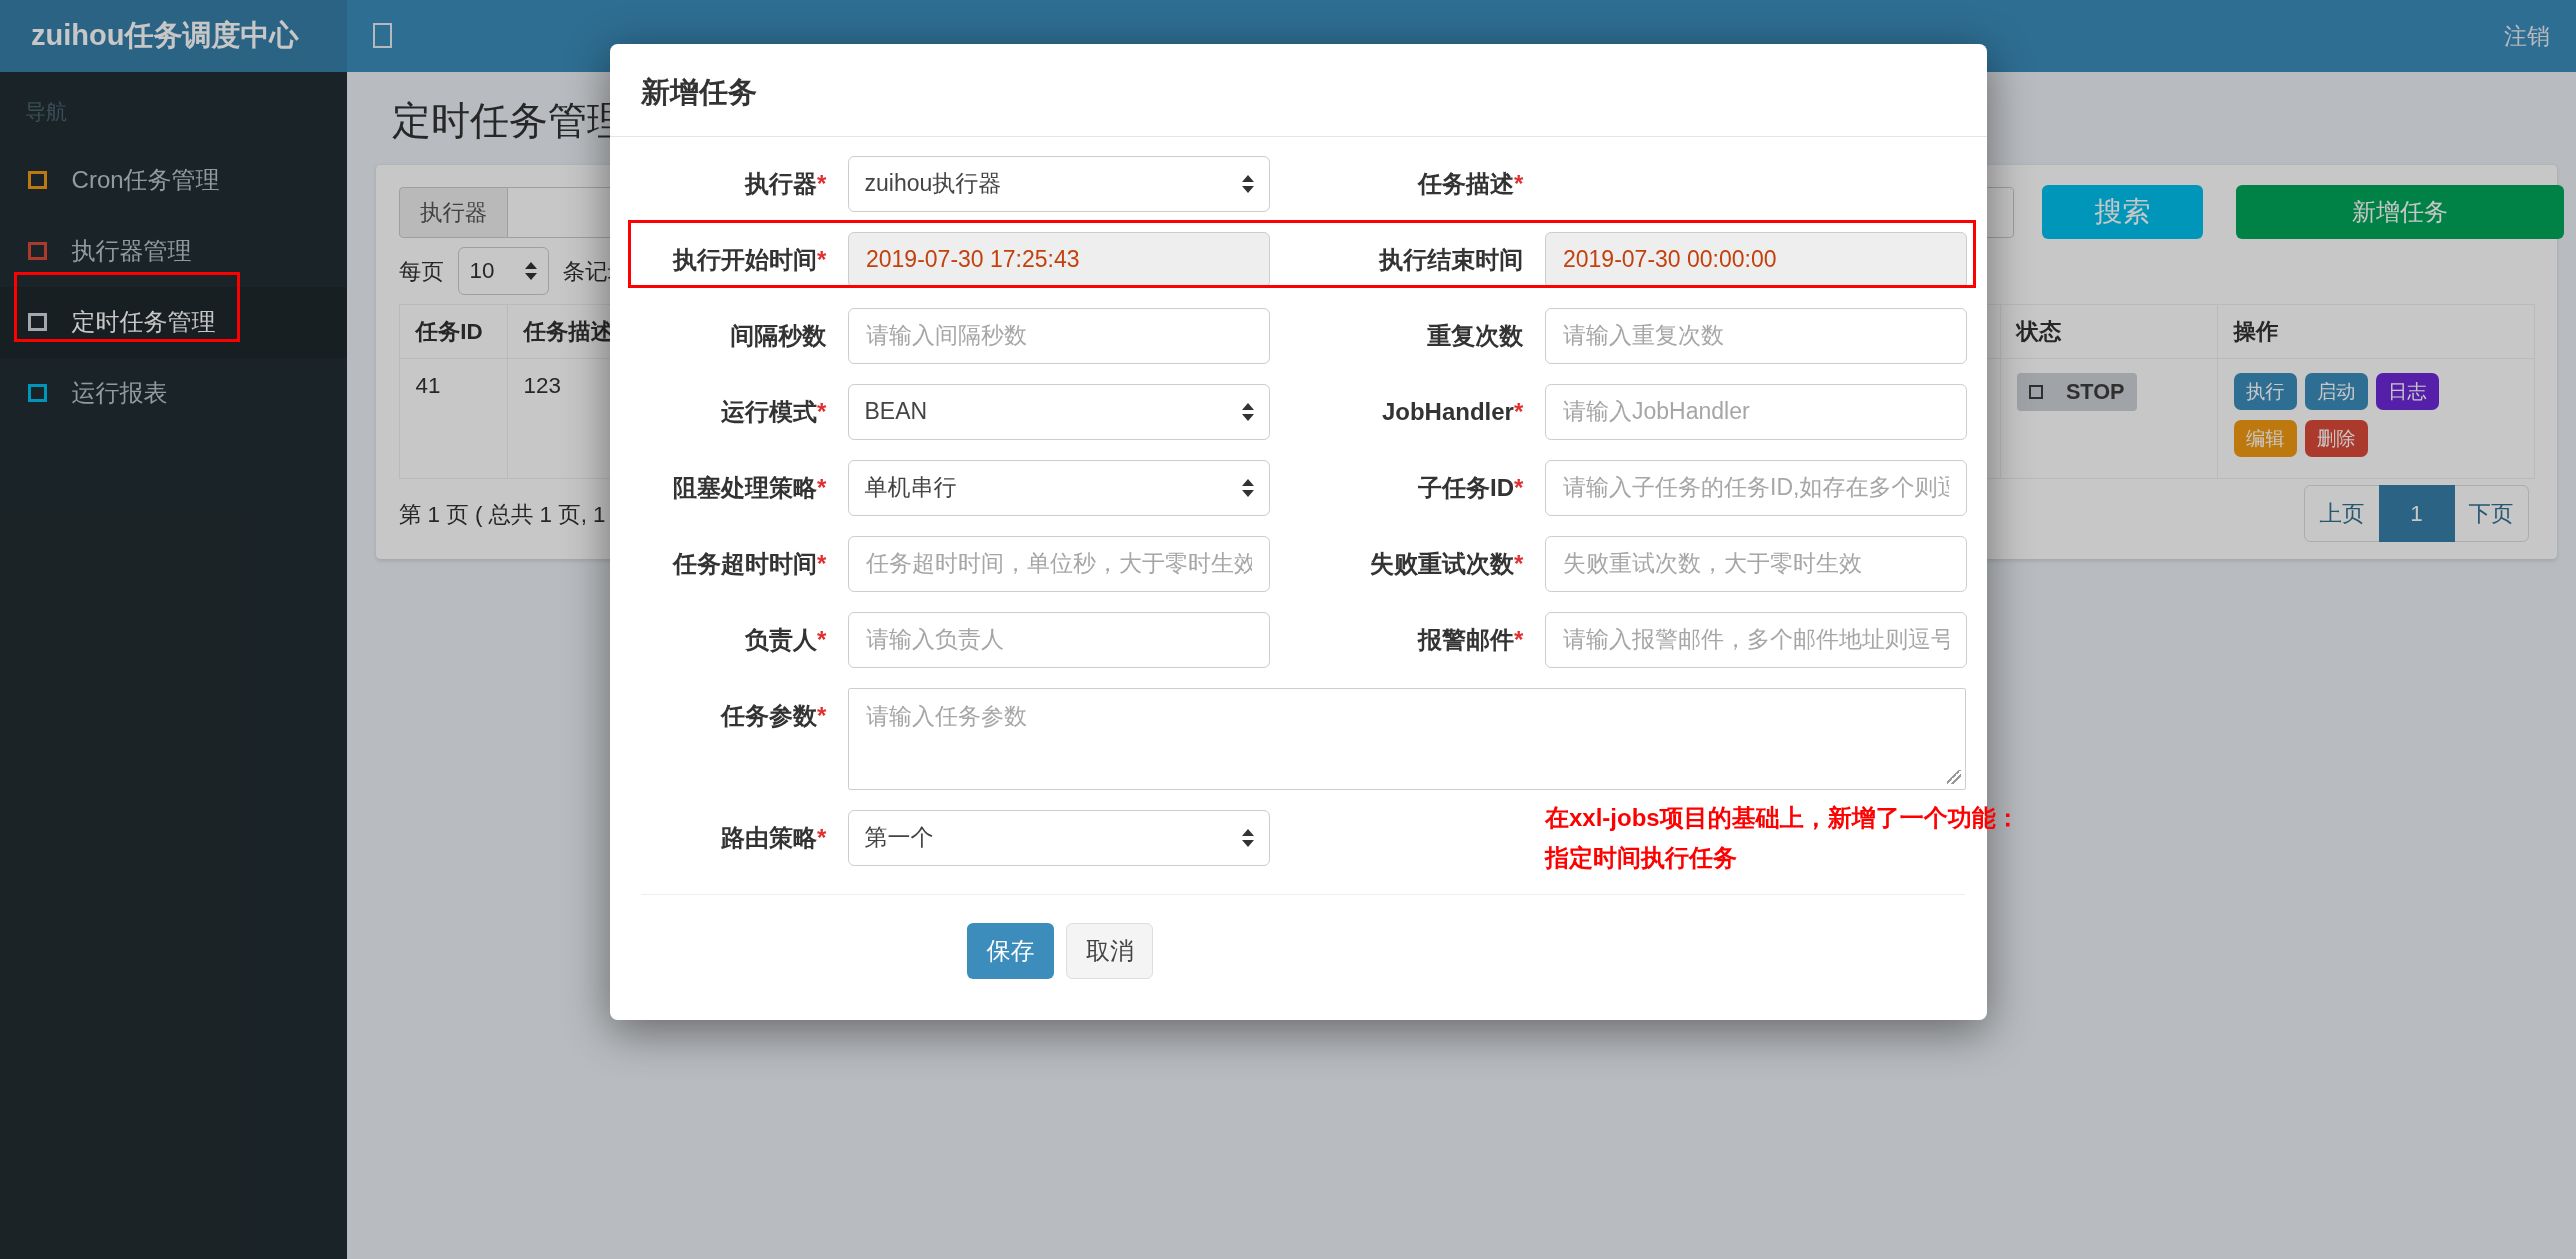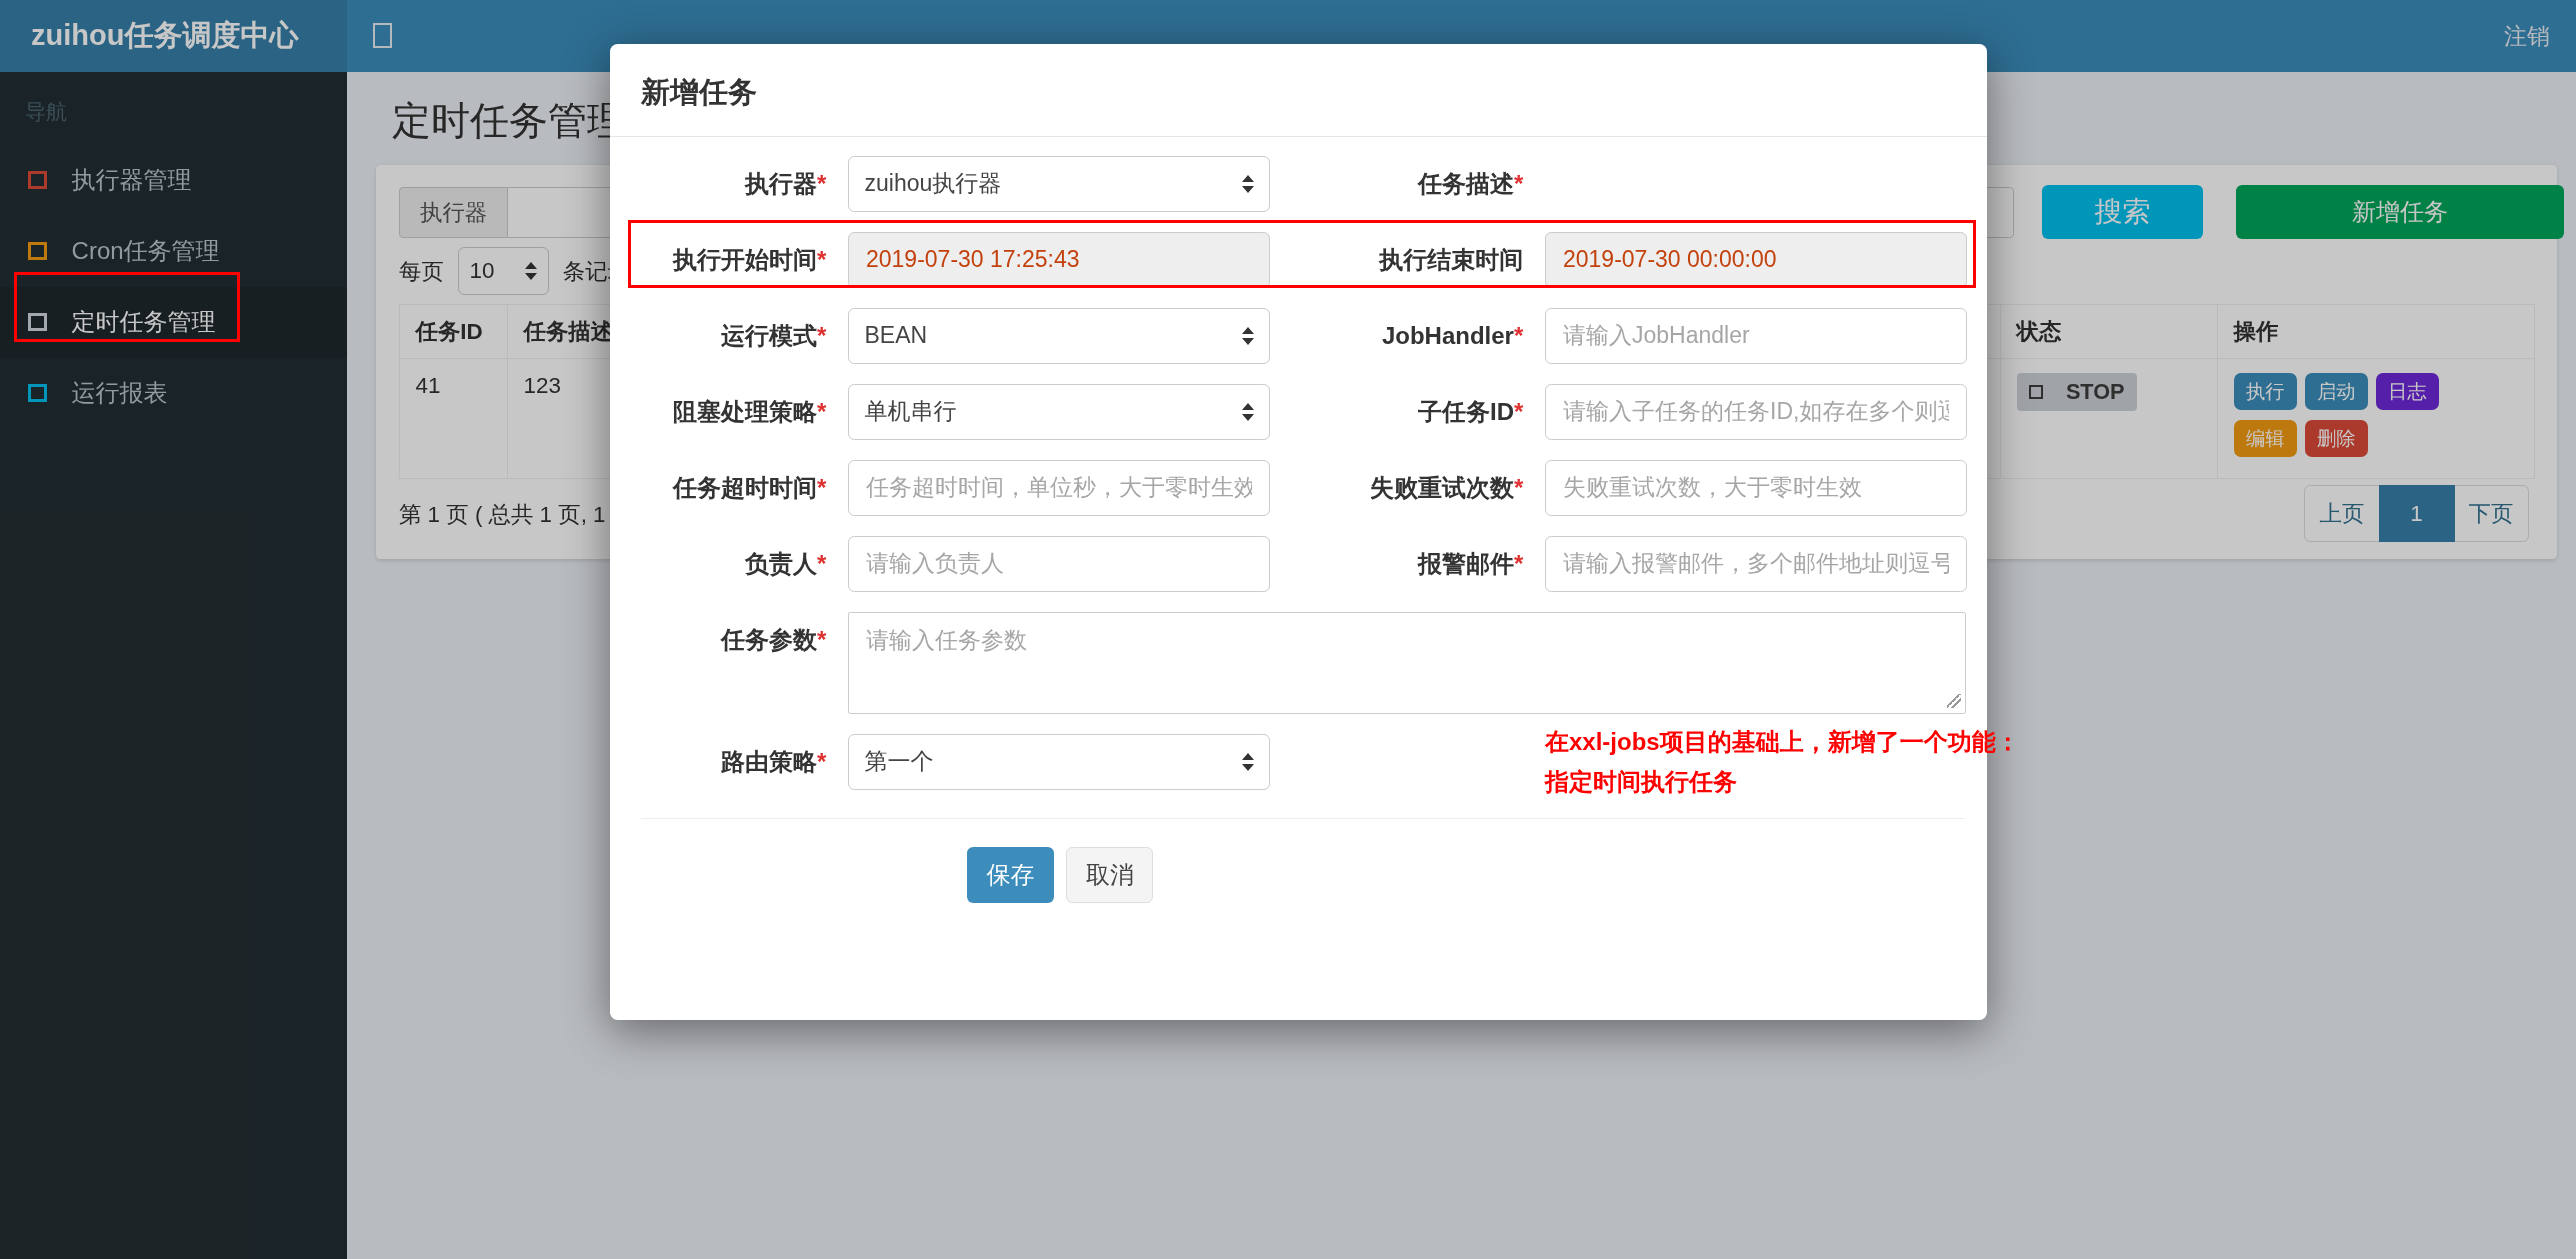--- a/index.html
+++ b/index.html
@@ -114,26 +114,26 @@
   <div class="logo" style="background-color: rgb(54, 127, 169);">
     <span>zuihou任务调度中心</span>
   </div>
   <span class="toggle"></span>
   <span class="logout">注销</span>
 </div>
 
 <div class="sidebar" style="background-color: rgb(34, 45, 50);">
   <div class="nav-label">导航</div>
   <div class="side-item">
+    <span class="sq-icon" style="border-color: rgb(243, 156, 18);"></span>
+    <span>Cron任务管理</span>
+  </div>
+  <div class="side-item">
     <span class="sq-icon" style="border-color: rgb(221, 75, 57);"></span>
     <span>执行器管理</span>
-  </div>
-  <div class="side-item">
-    <span class="sq-icon" style="border-color: rgb(243, 156, 18);"></span>
-    <span>Cron任务管理</span>
   </div>
   <div class="side-item active">
     <span class="sq-icon" style="border-color: rgb(210, 214, 222);"></span>
     <span>定时任务管理</span>
   </div>
   <div class="side-item">
     <span class="sq-icon" style="border-color: rgb(0, 192, 239);"></span>
     <span>运行报表</span>
   </div>
 </div>
@@ -228,20 +228,30 @@
       <div class="f-label"><span>执行开始时间</span><span class="req">*</span></div>
       <div class="f-field">
         <input class="inp readonly" type="text" readonly="" value="2019-07-30 17:25:43" style="">
       </div>
       <div class="f-label2"><span>执行结束时间</span></div>
       <div class="f-field">
         <input class="inp readonly" type="text" readonly="" value="2019-07-30 00:00:00" style="">
       </div>
     </div>
 
+    <div class="form-row">
+      <div class="f-label"><span>间隔秒数</span></div>
+      <div class="f-field">
+        <input class="inp" type="text" placeholder="请输入间隔秒数" style="">
+      </div>
+      <div class="f-label2"><span>重复次数</span></div>
+      <div class="f-field">
+        <input class="inp" type="text" placeholder="请输入重复次数" style="">
+      </div>
+    </div>
 
     <div class="form-row">
       <div class="f-label"><span>运行模式</span><span class="req">*</span></div>
       <div class="f-field">
         <div class="select-box">
           <span>BEAN</span>
           <span class="carets">
               <i class="c-up"></i>
               <i class="c-down"></i>
             </span>

